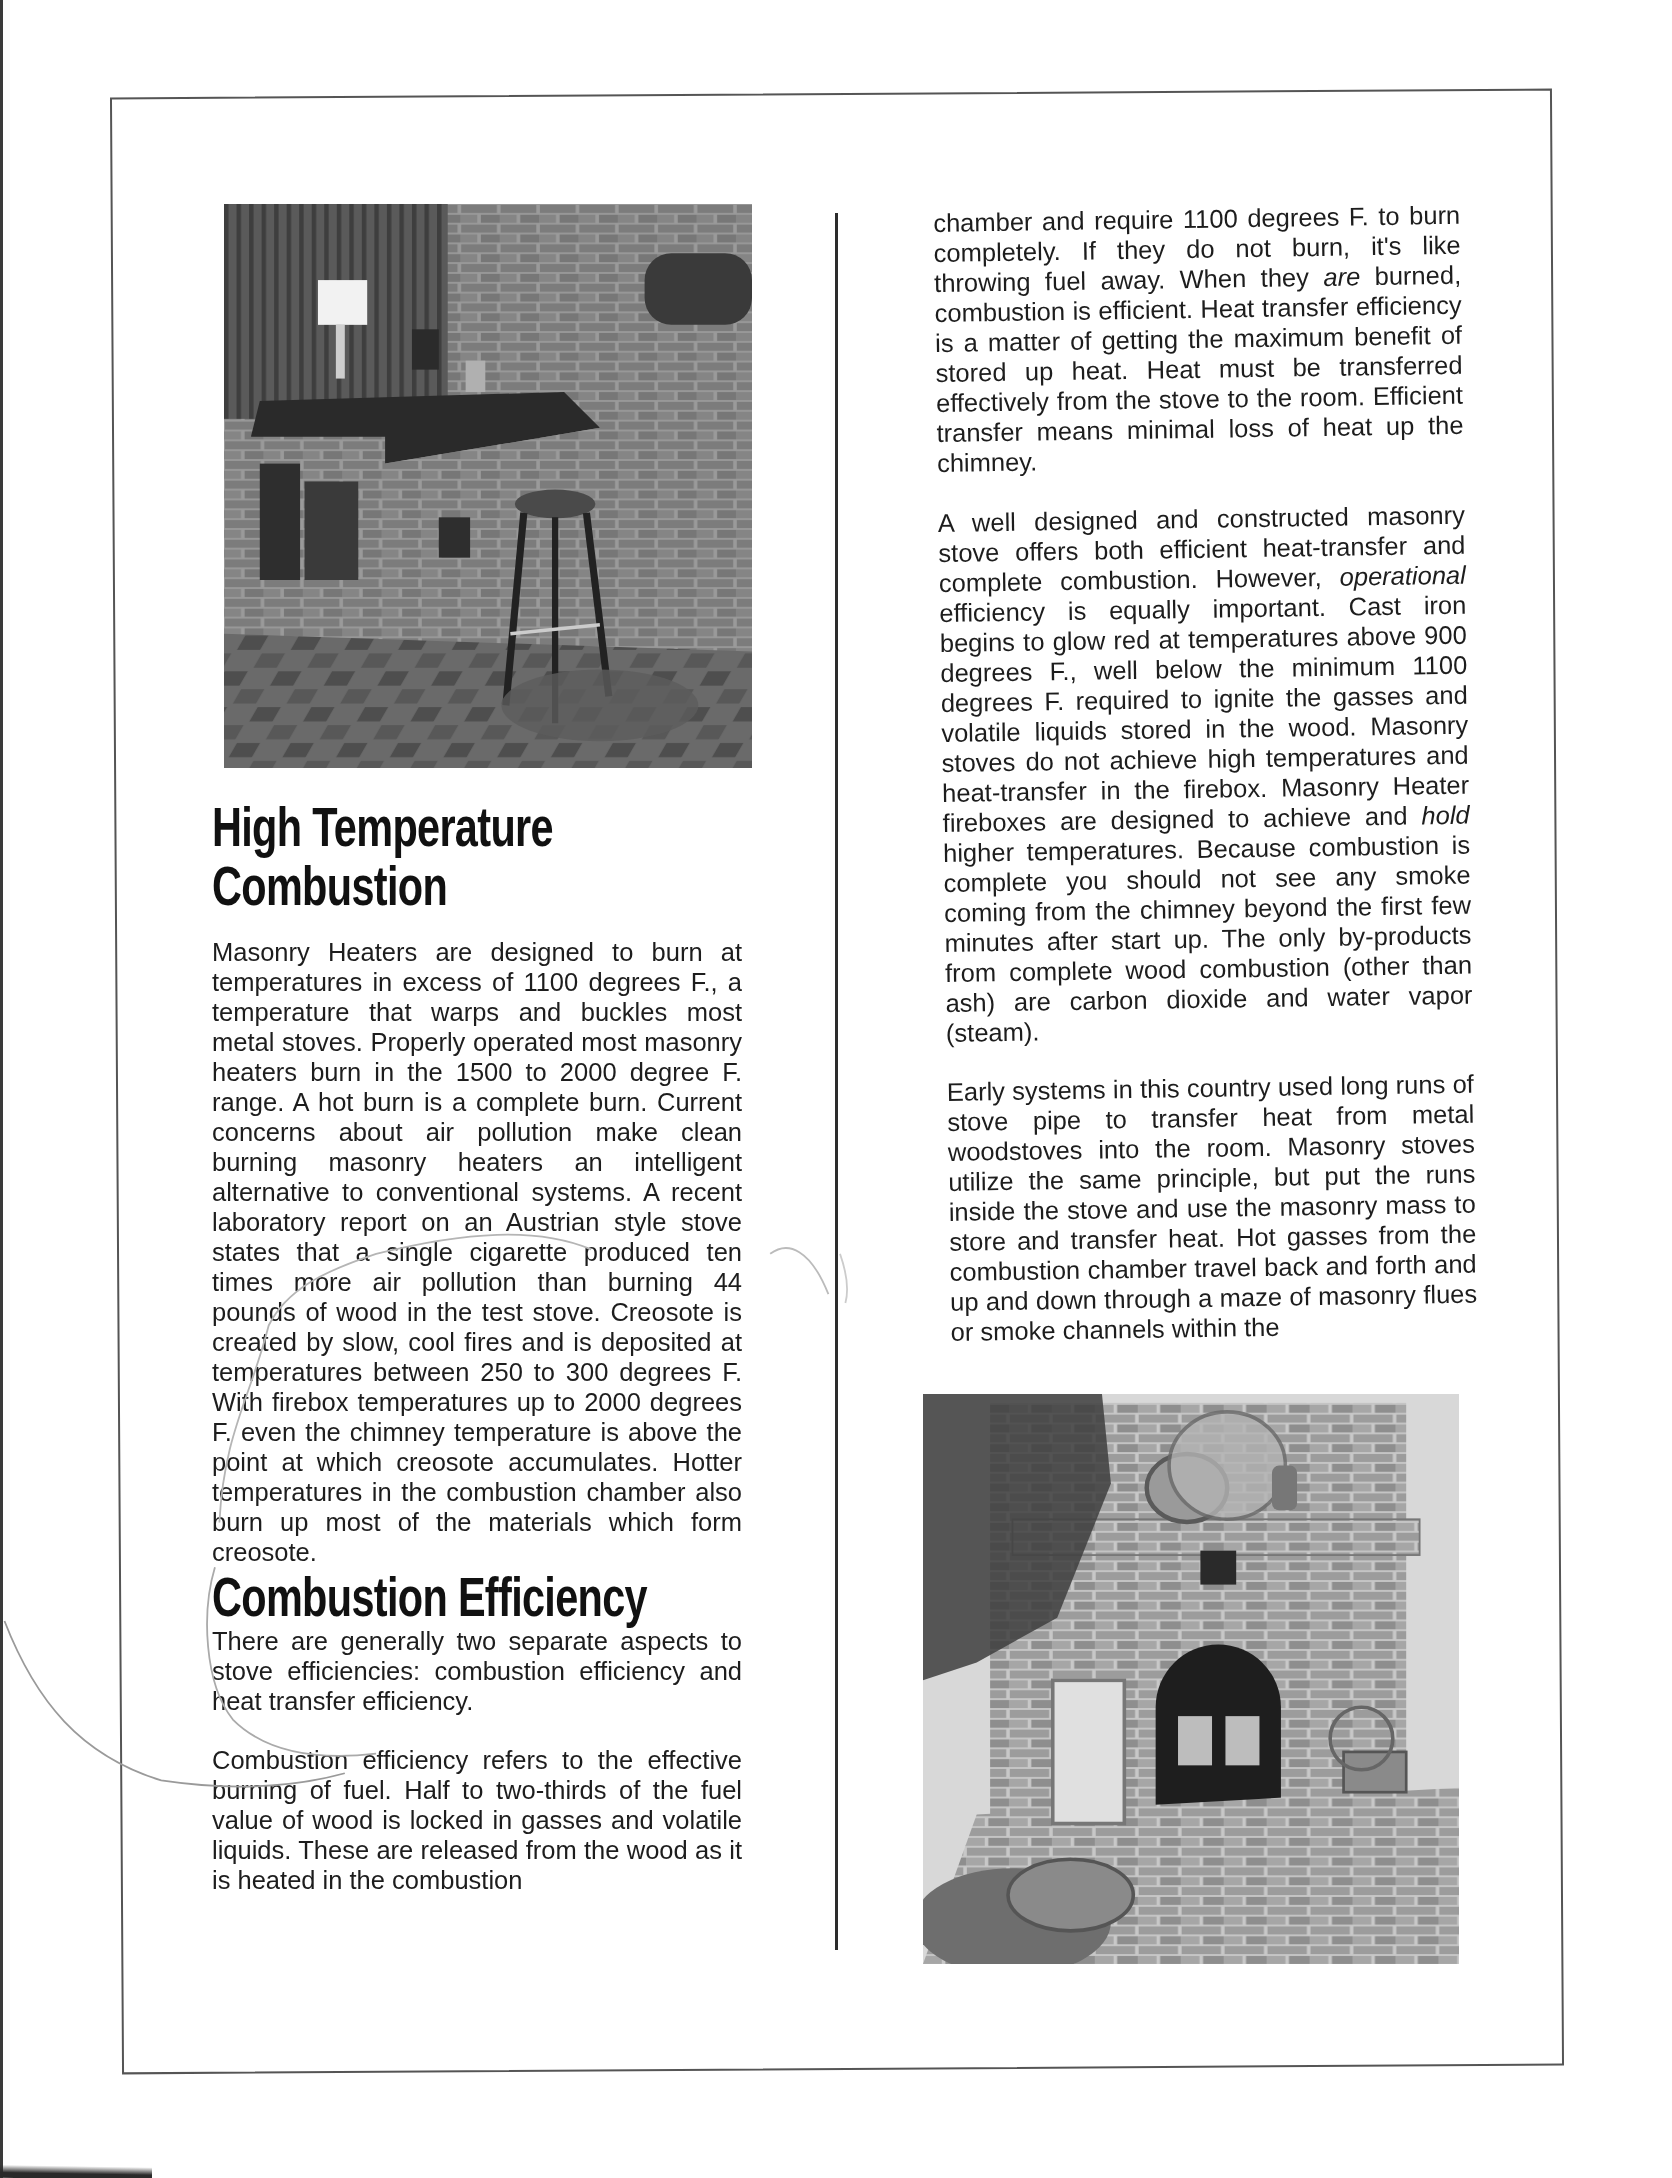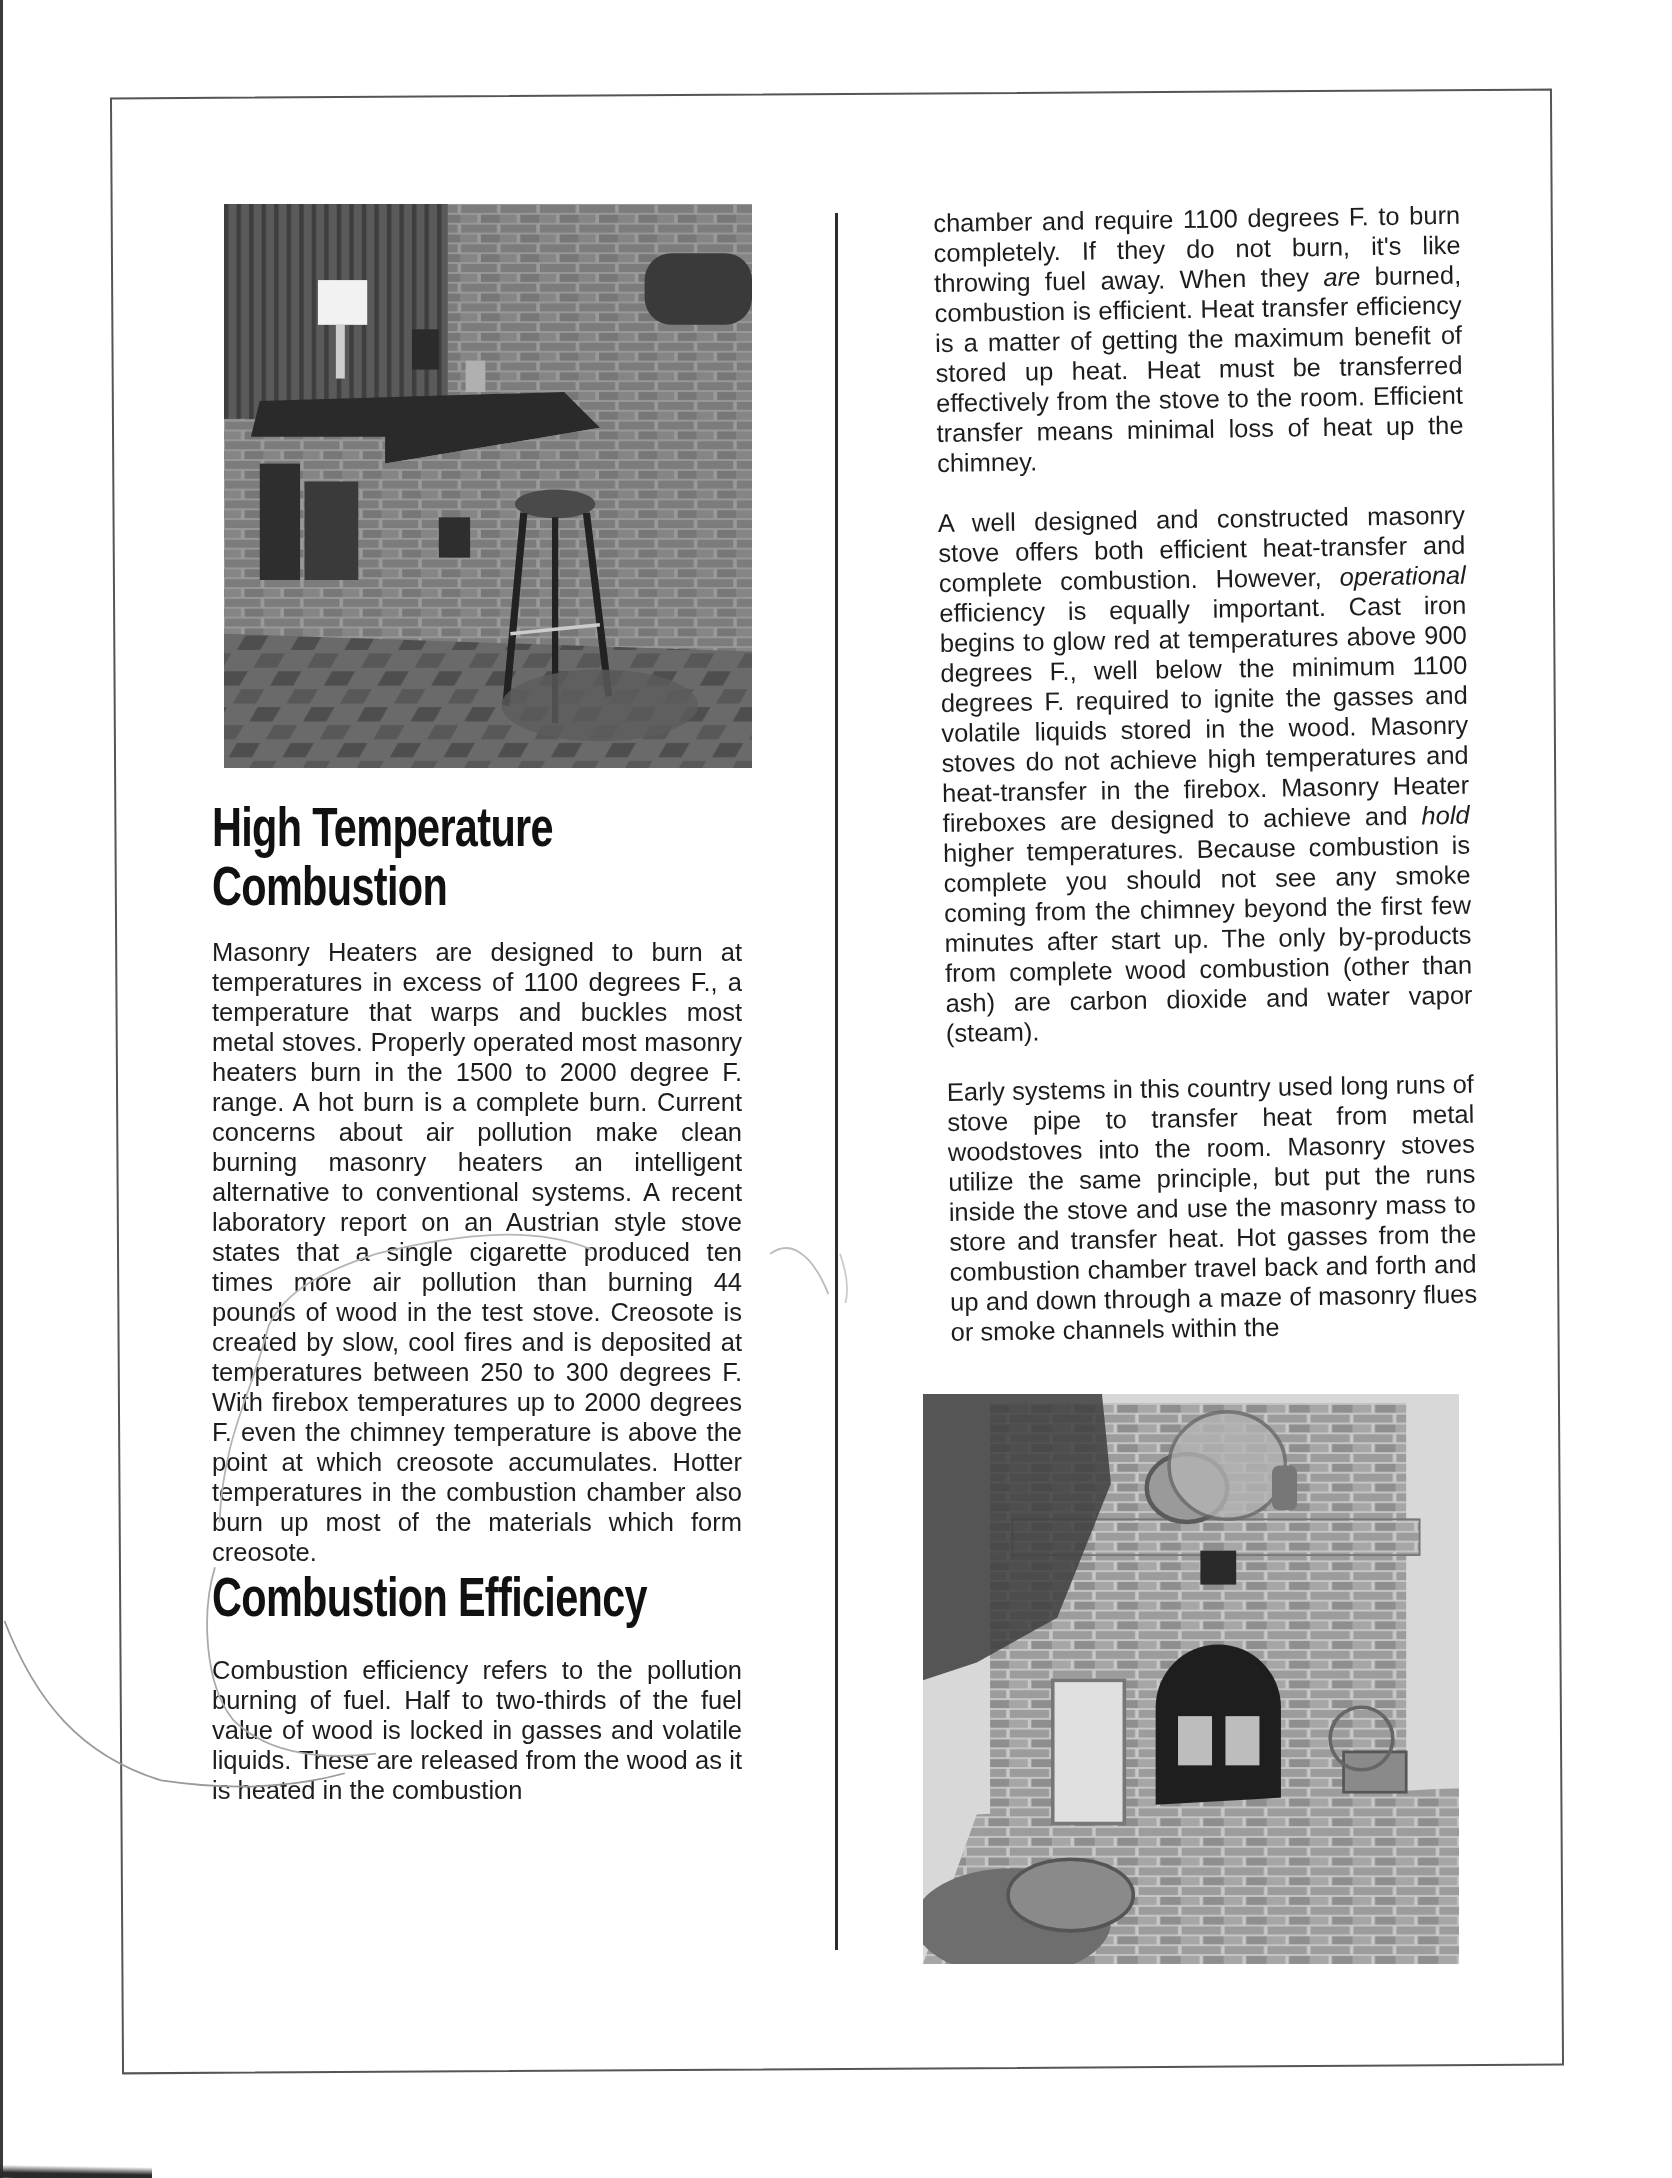--- a/index.html
+++ b/index.html
@@ -138,21 +138,22 @@
 </div>
 
 <div class="col col-left">
   <h2 class="heading">
     <span>High Temperature</span><br>
     <span>Combustion</span>
   </h2>
   <div class="h-1"></div>
   <p class="body">Masonry Heaters are designed to burn at temperatures in excess of 1100 degrees F., a temperature that warps and buckles most metal stoves. Properly operated most masonry heaters burn in the 1500 to 2000 degree F. range. A hot burn is a complete burn. Current concerns about air pollution make clean burning masonry heaters an intelligent alternative to conventional sys­tems. A recent laboratory report on an Austrian style stove states that a single cig­arette produced ten times more air pollution than burning 44 pounds of wood in the test stove. Creosote is created by slow, cool fires and is deposited at temperatures between 250 to 300 degrees F. With firebox temper­atures up to 2000 degrees F. even the chim­ney temperature is above the point at which creosote accumulates. Hotter temperatures in the combustion chamber also burn up most of the materials which form creosote.</p>
   <h2 class="heading h-2">Combustion Efficiency</h2>
-  <p class="body gap">Combustion efficiency refers to the pollution burning of fuel. Half to two-thirds of the fuel value of wood is locked in gasses and vola­tile liquids. These are released from the wood as it is heated in the combustion</p>
+  <p class="body">There are generally two separate aspects to stove efficiencies: combustion efficiency and heat transfer efficiency.</p>
+  <p class="body gap">Combustion efficiency refers to the effective burning of fuel. Half to two-thirds of the fuel value of wood is locked in gasses and vola­tile liquids. These are released from the wood as it is heated in the combustion</p>
 </div>
 
 <div class="col col-right">
   <p class="body"><span>chamber and require 1100 degrees F. to burn completely. If they do not burn, it's like throwing fuel away. When they </span><em>are</em><span> burned, combustion is efficient. Heat transfer effi­ciency is a matter of getting the maximum benefit of stored up heat. Heat must be transferred effectively from the stove to the room. Efficient transfer means minimal loss of heat up the chimney.</span></p>
   <p class="body gap"><span>A well designed and constructed masonry stove offers both efficient heat-transfer and complete combustion. However, </span><em>operational</em><span> efficiency is equally important. Cast iron begins to glow red at temperatures above 900 degrees F., well below the minimum 1100 degrees F. required to ignite the gasses and volatile liquids stored in the wood. Masonry stoves do not achieve high temper­atures and heat-transfer in the firebox. Masonry Heater fireboxes are designed to achieve and </span><em>hold</em><span> higher temperatures. Because combustion is complete you should not see any smoke coming from the chimney beyond the first few minutes after start up. The only by-products from com­plete wood combustion (other than ash) are carbon dioxide and water vapor (steam).</span></p>
   <p class="body gap">Early systems in this country used long runs of stove pipe to transfer heat from metal woodstoves into the room. Masonry stoves utilize the same principle, but put the runs inside the stove and use the masonry mass to store and transfer heat. Hot gasses from the combustion chamber travel back and forth and up and down through a maze of masonry flues or smoke channels within the</p>
 </div>
 
 <svg class="pencil" viewBox="0 0 1867 2433">
   <path d="M5,1810 C40,1900 90,1960 180,1988 C260,2000 330,1995 385,1980" fill="none" stroke="#9a9a9a" stroke-width="2"></path>

